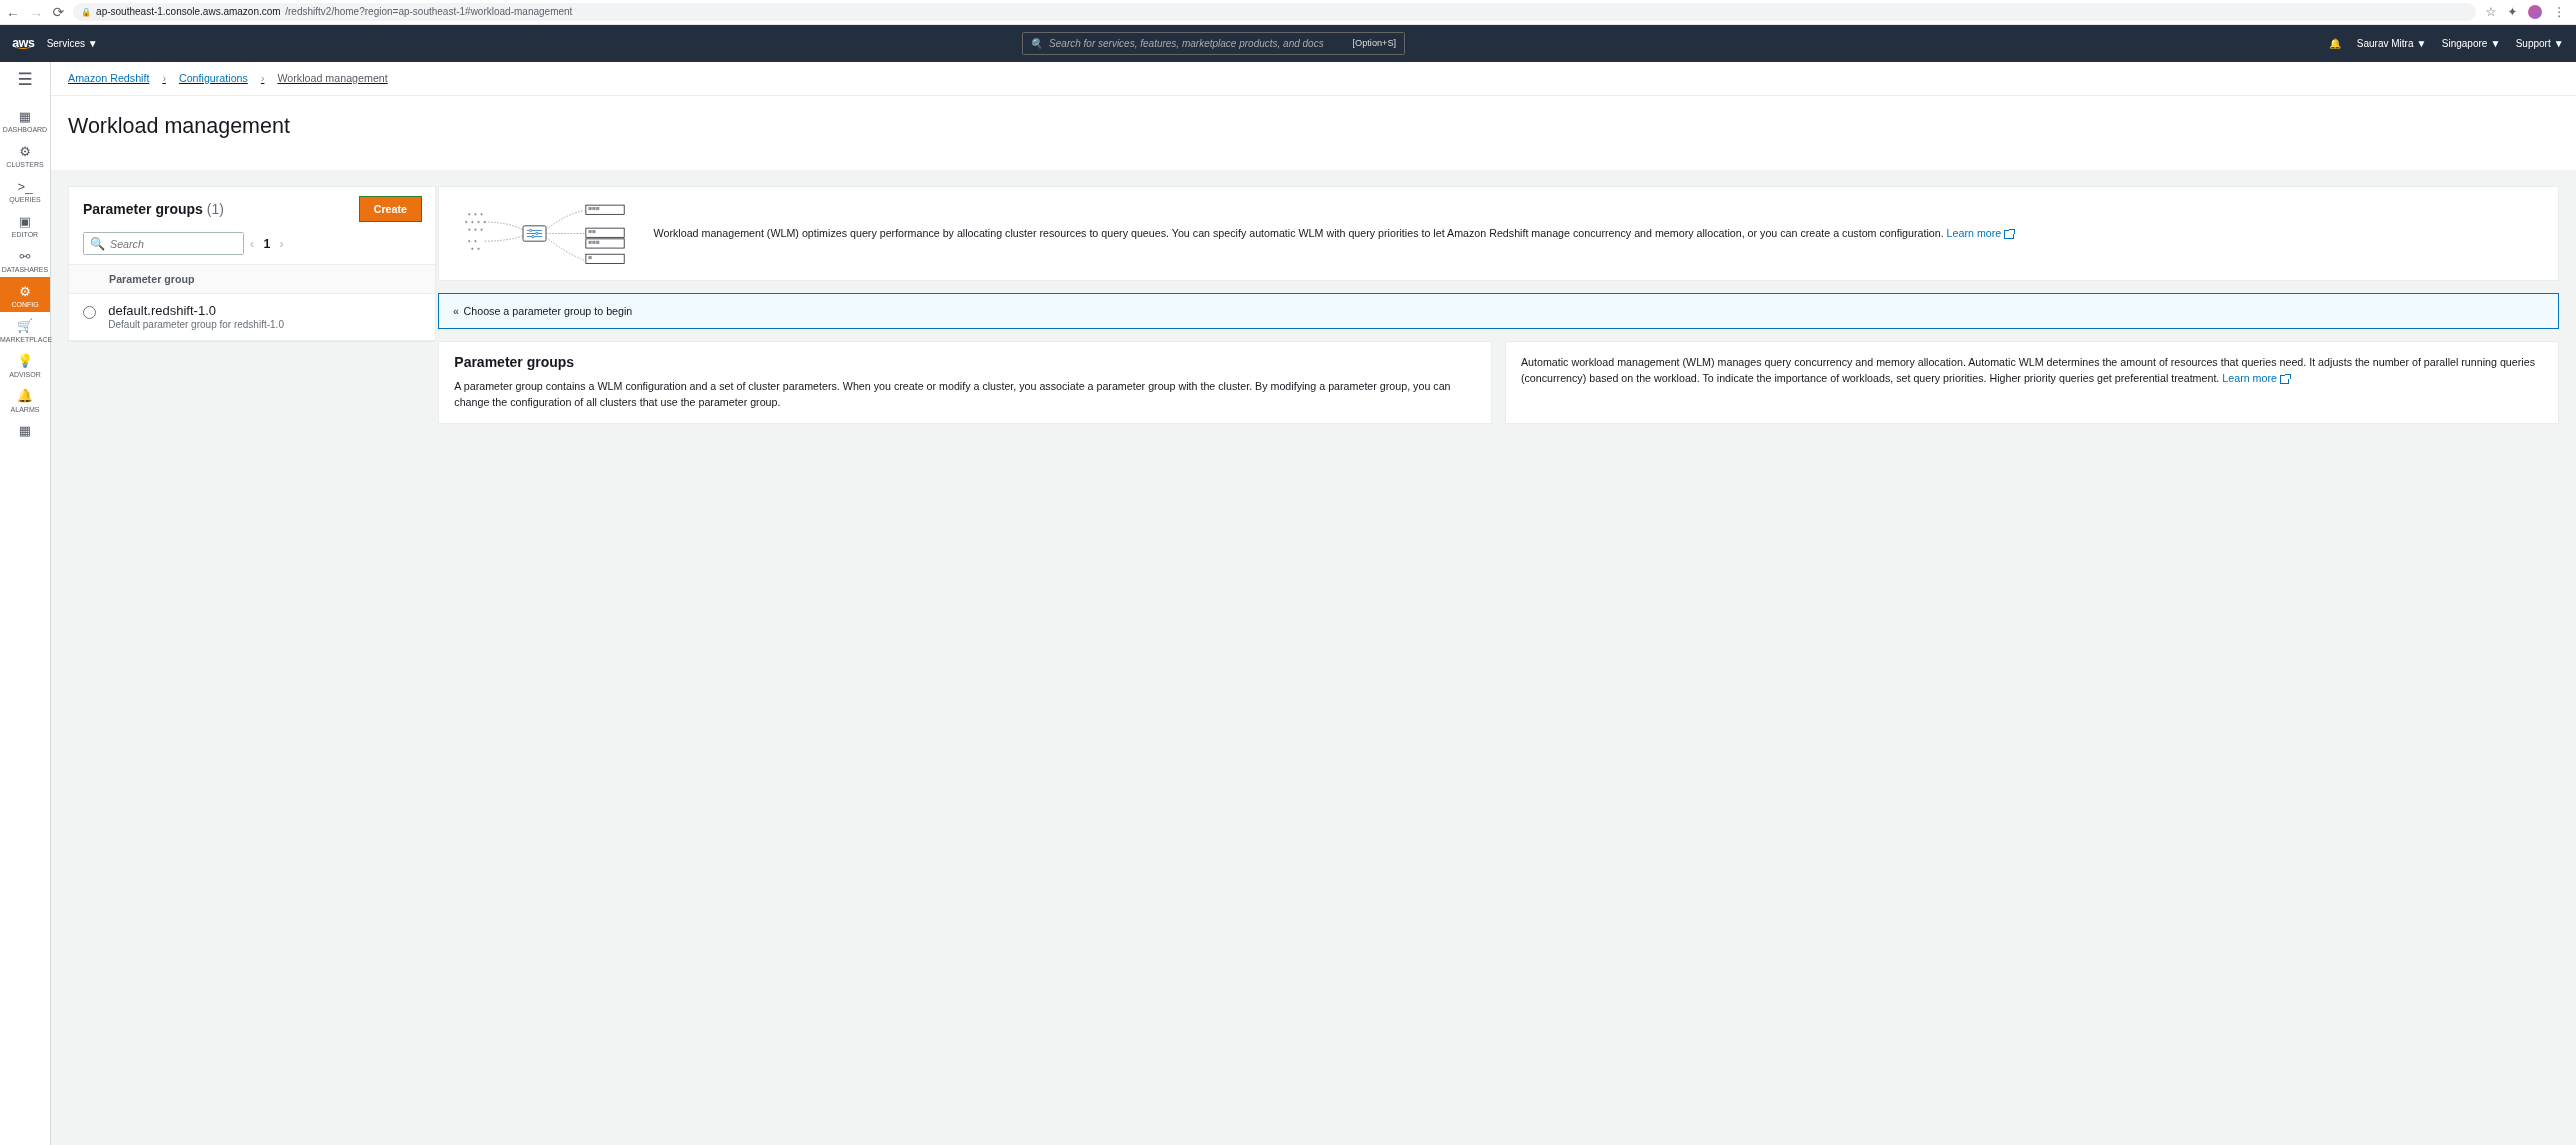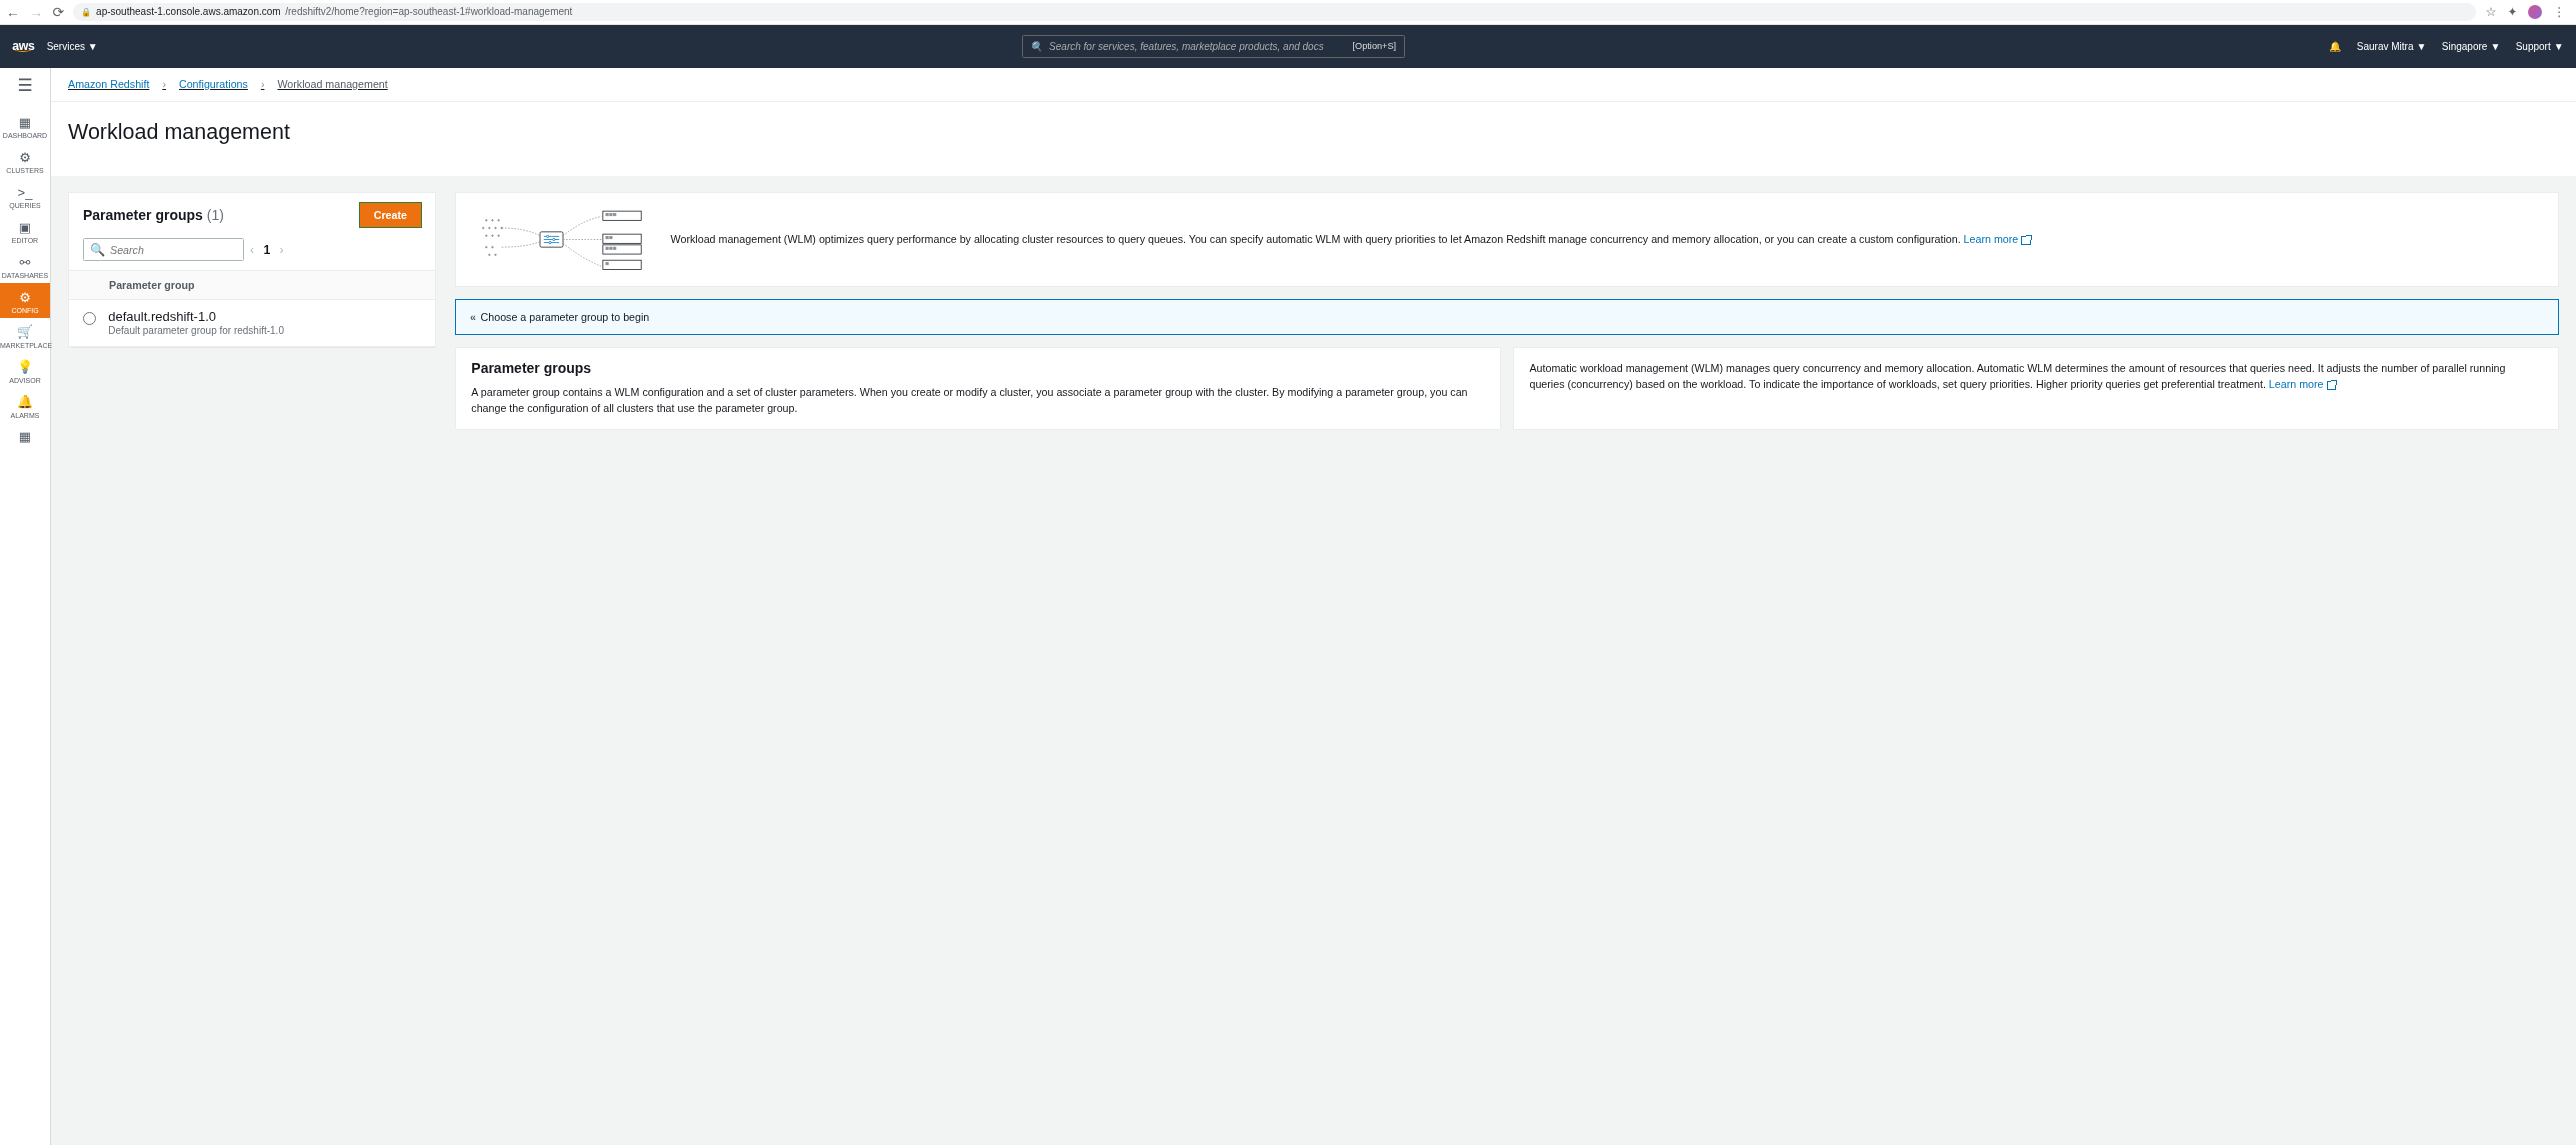--- a/index.html
+++ b/index.html
@@ -10,21 +10,21 @@
   .browser-bar .nav-btn { color: #5f6368; font-size: 14px; cursor: pointer; }
   .browser-bar .nav-btn.disabled { color: #bdc1c6; cursor: default; }
   .url-bar { flex: 1; display: flex; align-items: center; background: #f1f3f4; border-radius: 10.7px; height: 18.4px; padding: 0 7.7px; gap: 4.6px; font-size: 10px; color: #5f6368; }
   .url-bar .lock { font-size: 8.4px; }
   .url-bar .host { color: #202124; }
   .url-bar .path { color: #5f6368; }
   .browser-right { display: flex; align-items: center; gap: 10.7px; padding-right: 4.6px; }
   .avatar { width: 14px; height: 14px; border-radius: 50%; background: linear-gradient(135deg,#c59,#96c); }
 
   
-  .aws-nav { height: 43px; background: #232f3e; color: #fff; display: flex; align-items: center; padding: 0 12.3px; gap: 12.3px; font-size: 10px; }
+  .aws-nav { height: 37px; background: #232f3e; color: #fff; display: flex; align-items: center; padding: 0 12.3px; gap: 12.3px; font-size: 10px; }
   .aws-logo { color:#ff9900; font-weight: bold; font-size: 12.3px; letter-spacing: -0.4px; }
   .aws-logo span { border-bottom: 1.5px solid #ff9900; border-radius: 0 0 50% 50%; display:inline-block; line-height:0.7; color:#fff;}
   .aws-search-wrap { flex:1; display:flex; justify-content:center; }
   .aws-search { display:flex; align-items:center; background:transparent; border:0.8px solid #666; border-radius:1.5px; height:23px; padding:0 7.7px; width:383px; gap:6.1px; color:#aaa; font-style:italic; }
   .aws-search .shortcut { margin-left:auto; font-style:normal; color:#ddd; font-size:9.2px;}
   .aws-right { display:flex; align-items:center; gap:15.3px; }
   .aws-right .item { display:flex; align-items:center; gap:3.1px; cursor:pointer;text-align:right; }
 
   .content-wrap { display:flex; height: calc(100vh - 55px); }
 
@@ -39,21 +39,21 @@
 
   
   .crumbs { background:#fff; padding:10.7px 17px; font-size:10.7px; display:flex; gap:13px; align-items:center; border-bottom:0.8px solid #eaeded;text-decoration:underline; }
   .crumbs a { color:#0073bb; text-decoration:none; cursor:pointer; }
   .crumbs .sep { color:#879196; }
   .crumbs .cur { color:#545b64; }
 
   .page-head { background:#fff; padding:18.4px 17px 31px; }
   .page-head h1 { font-size:21.5px; font-weight:400; color:#16191f; }
 
-  .body-grid { display:grid; grid-template-columns: 368px 1fr; gap:19px; padding:15.3px 17px; align-items:start; }
+  .body-grid { display:grid; grid-template-columns: 368px 1fr; gap:2px; padding:15.3px 17px; align-items:start; }
 
   .panel { background:#fff; border:0.8px solid #eaeded; box-shadow: 0 0.8px 0.8px rgba(0,0,0,0.05); }
   .panel-head { display:flex; align-items:center; justify-content:space-between; padding:10.7px 14px; }
   .panel-head h2 { font-size:14px; font-weight:700; color:#16191f; }
   .panel-head h2 .count { color:#687078; font-weight:400; }
 
   .create-btn { background:#ec7211; color:#fff; border:none; padding:6.1px 14px; font-size:10.7px; font-weight:600; cursor:pointer; outline:1.5px solid #2e7d32; outline-offset:0.8px; }
 
   .search-row { display:flex; align-items:center; gap:6.1px; padding:0 14px 9.2px; }
   .search-box { display:flex; align-items:center; border:0.8px solid #aab7b8; border-radius:1.5px; height:23px; padding:0 6.1px; gap:4.6px; flex:0 0 161px; }

